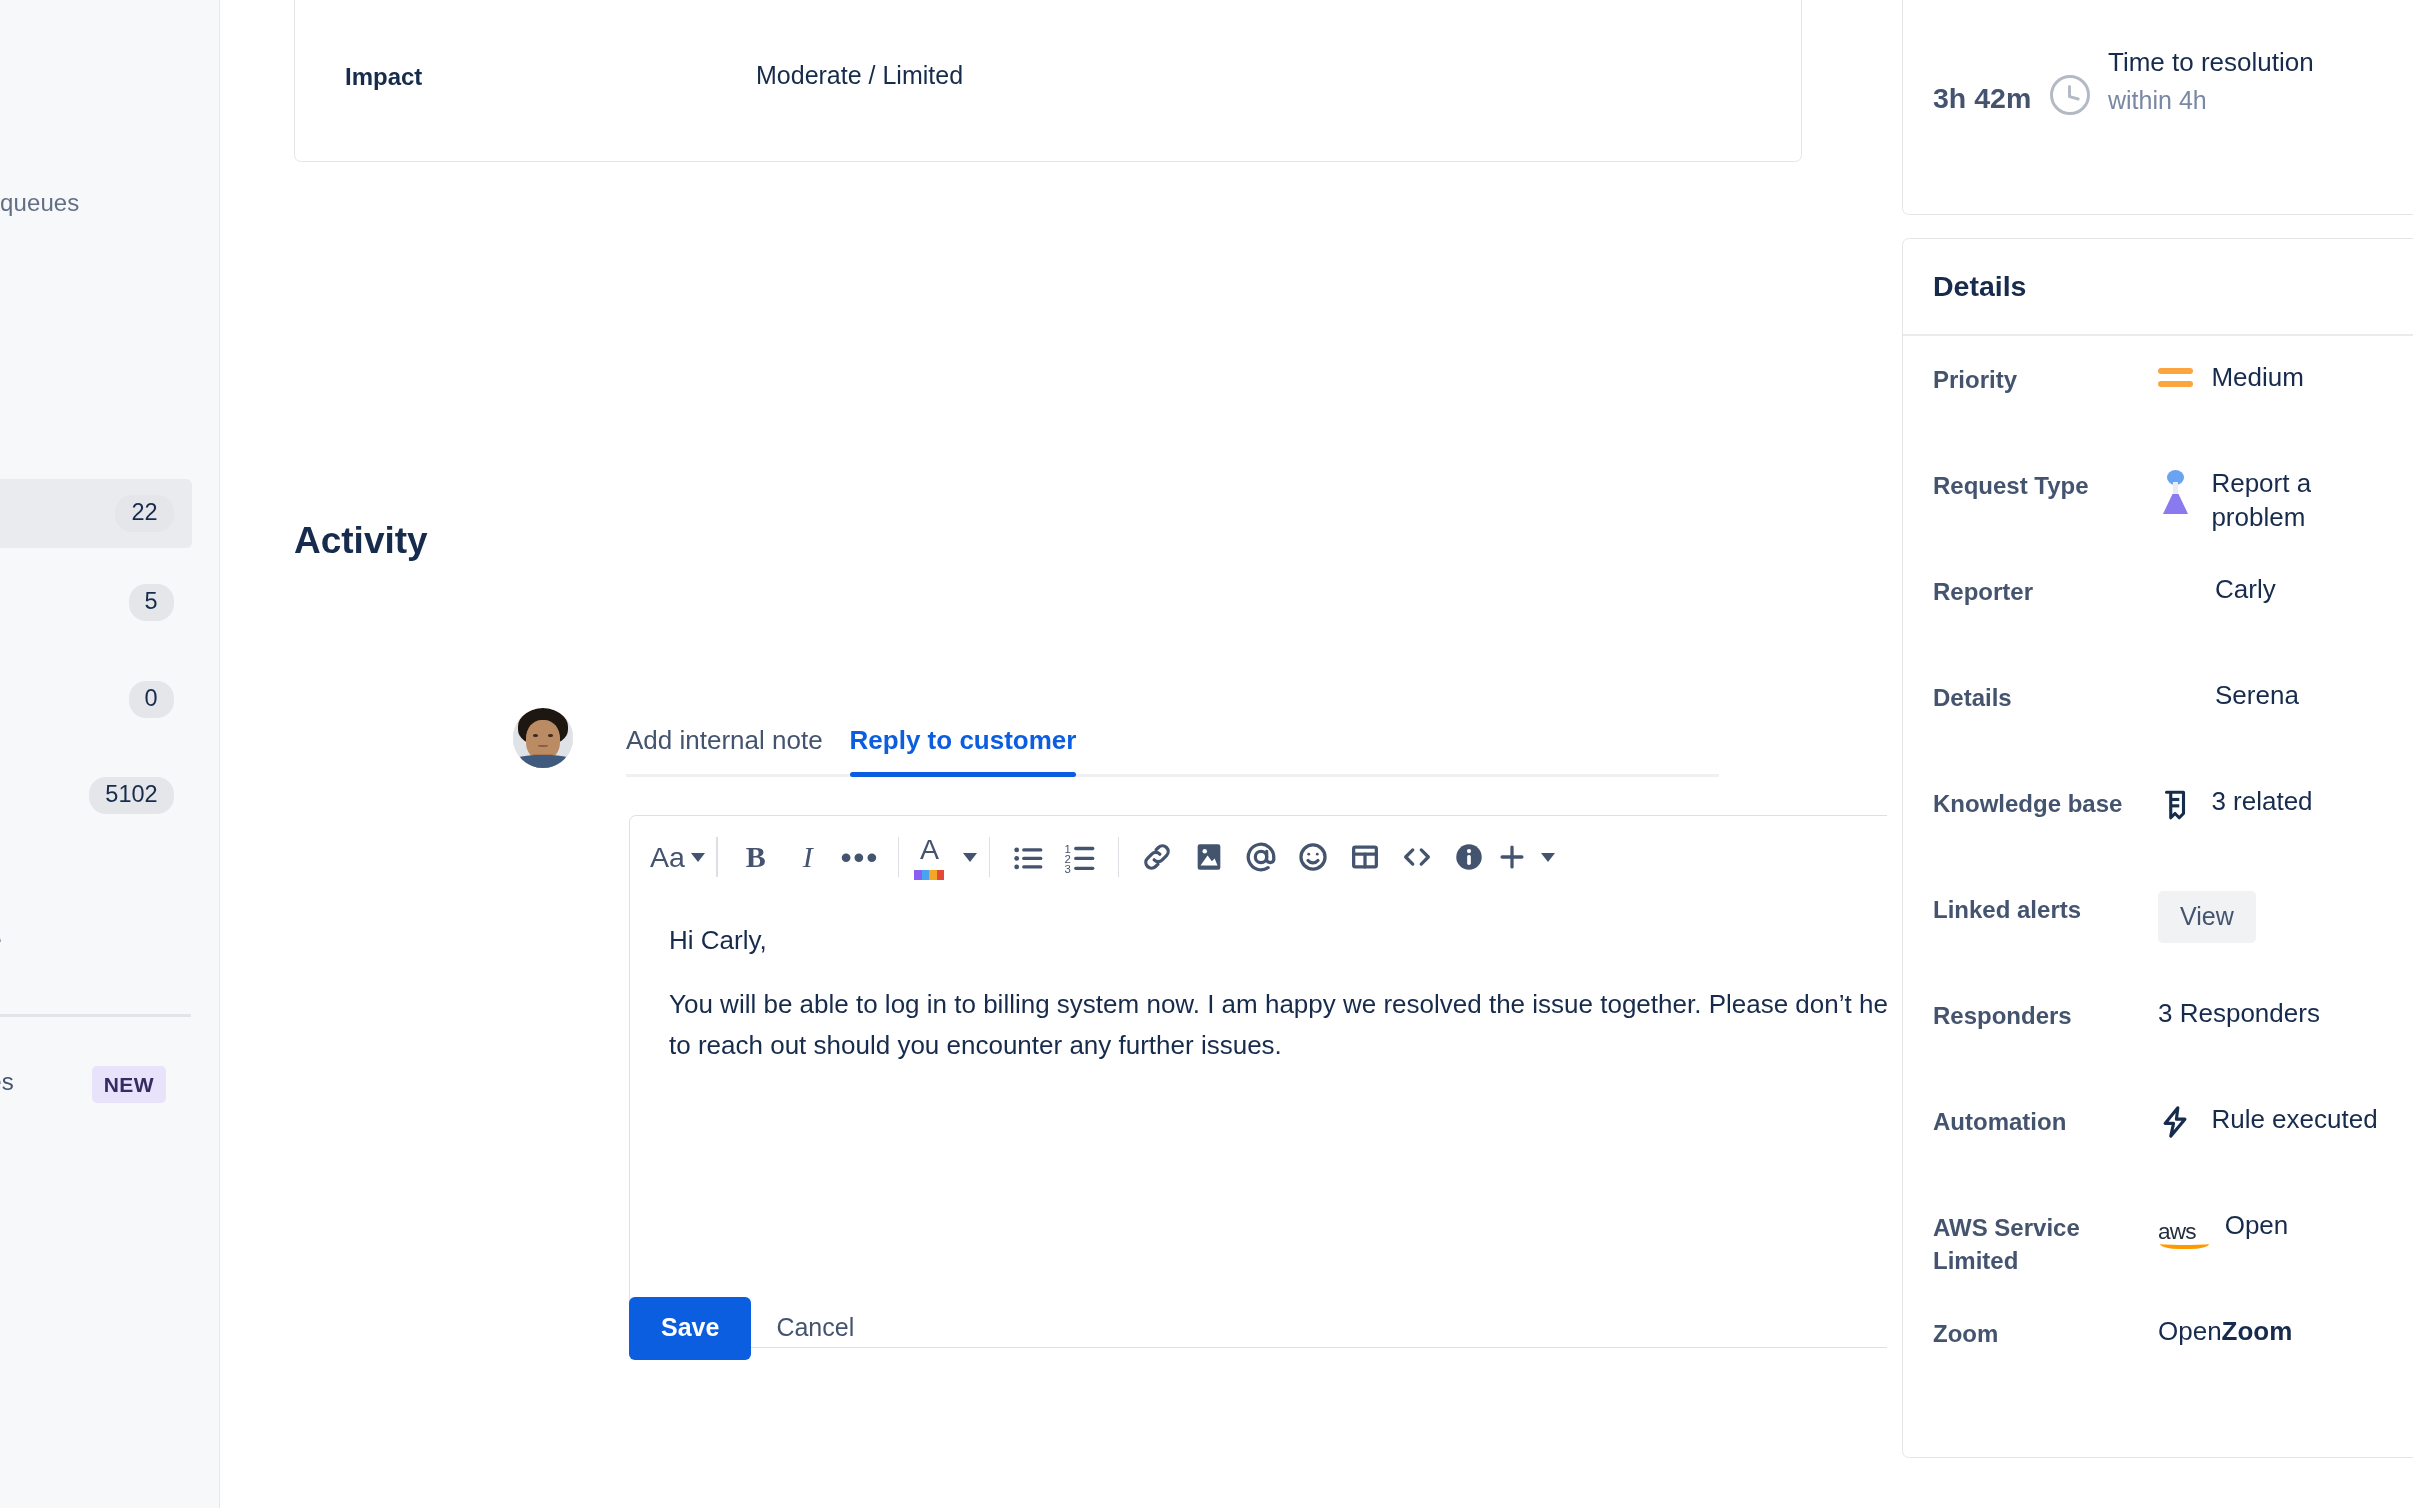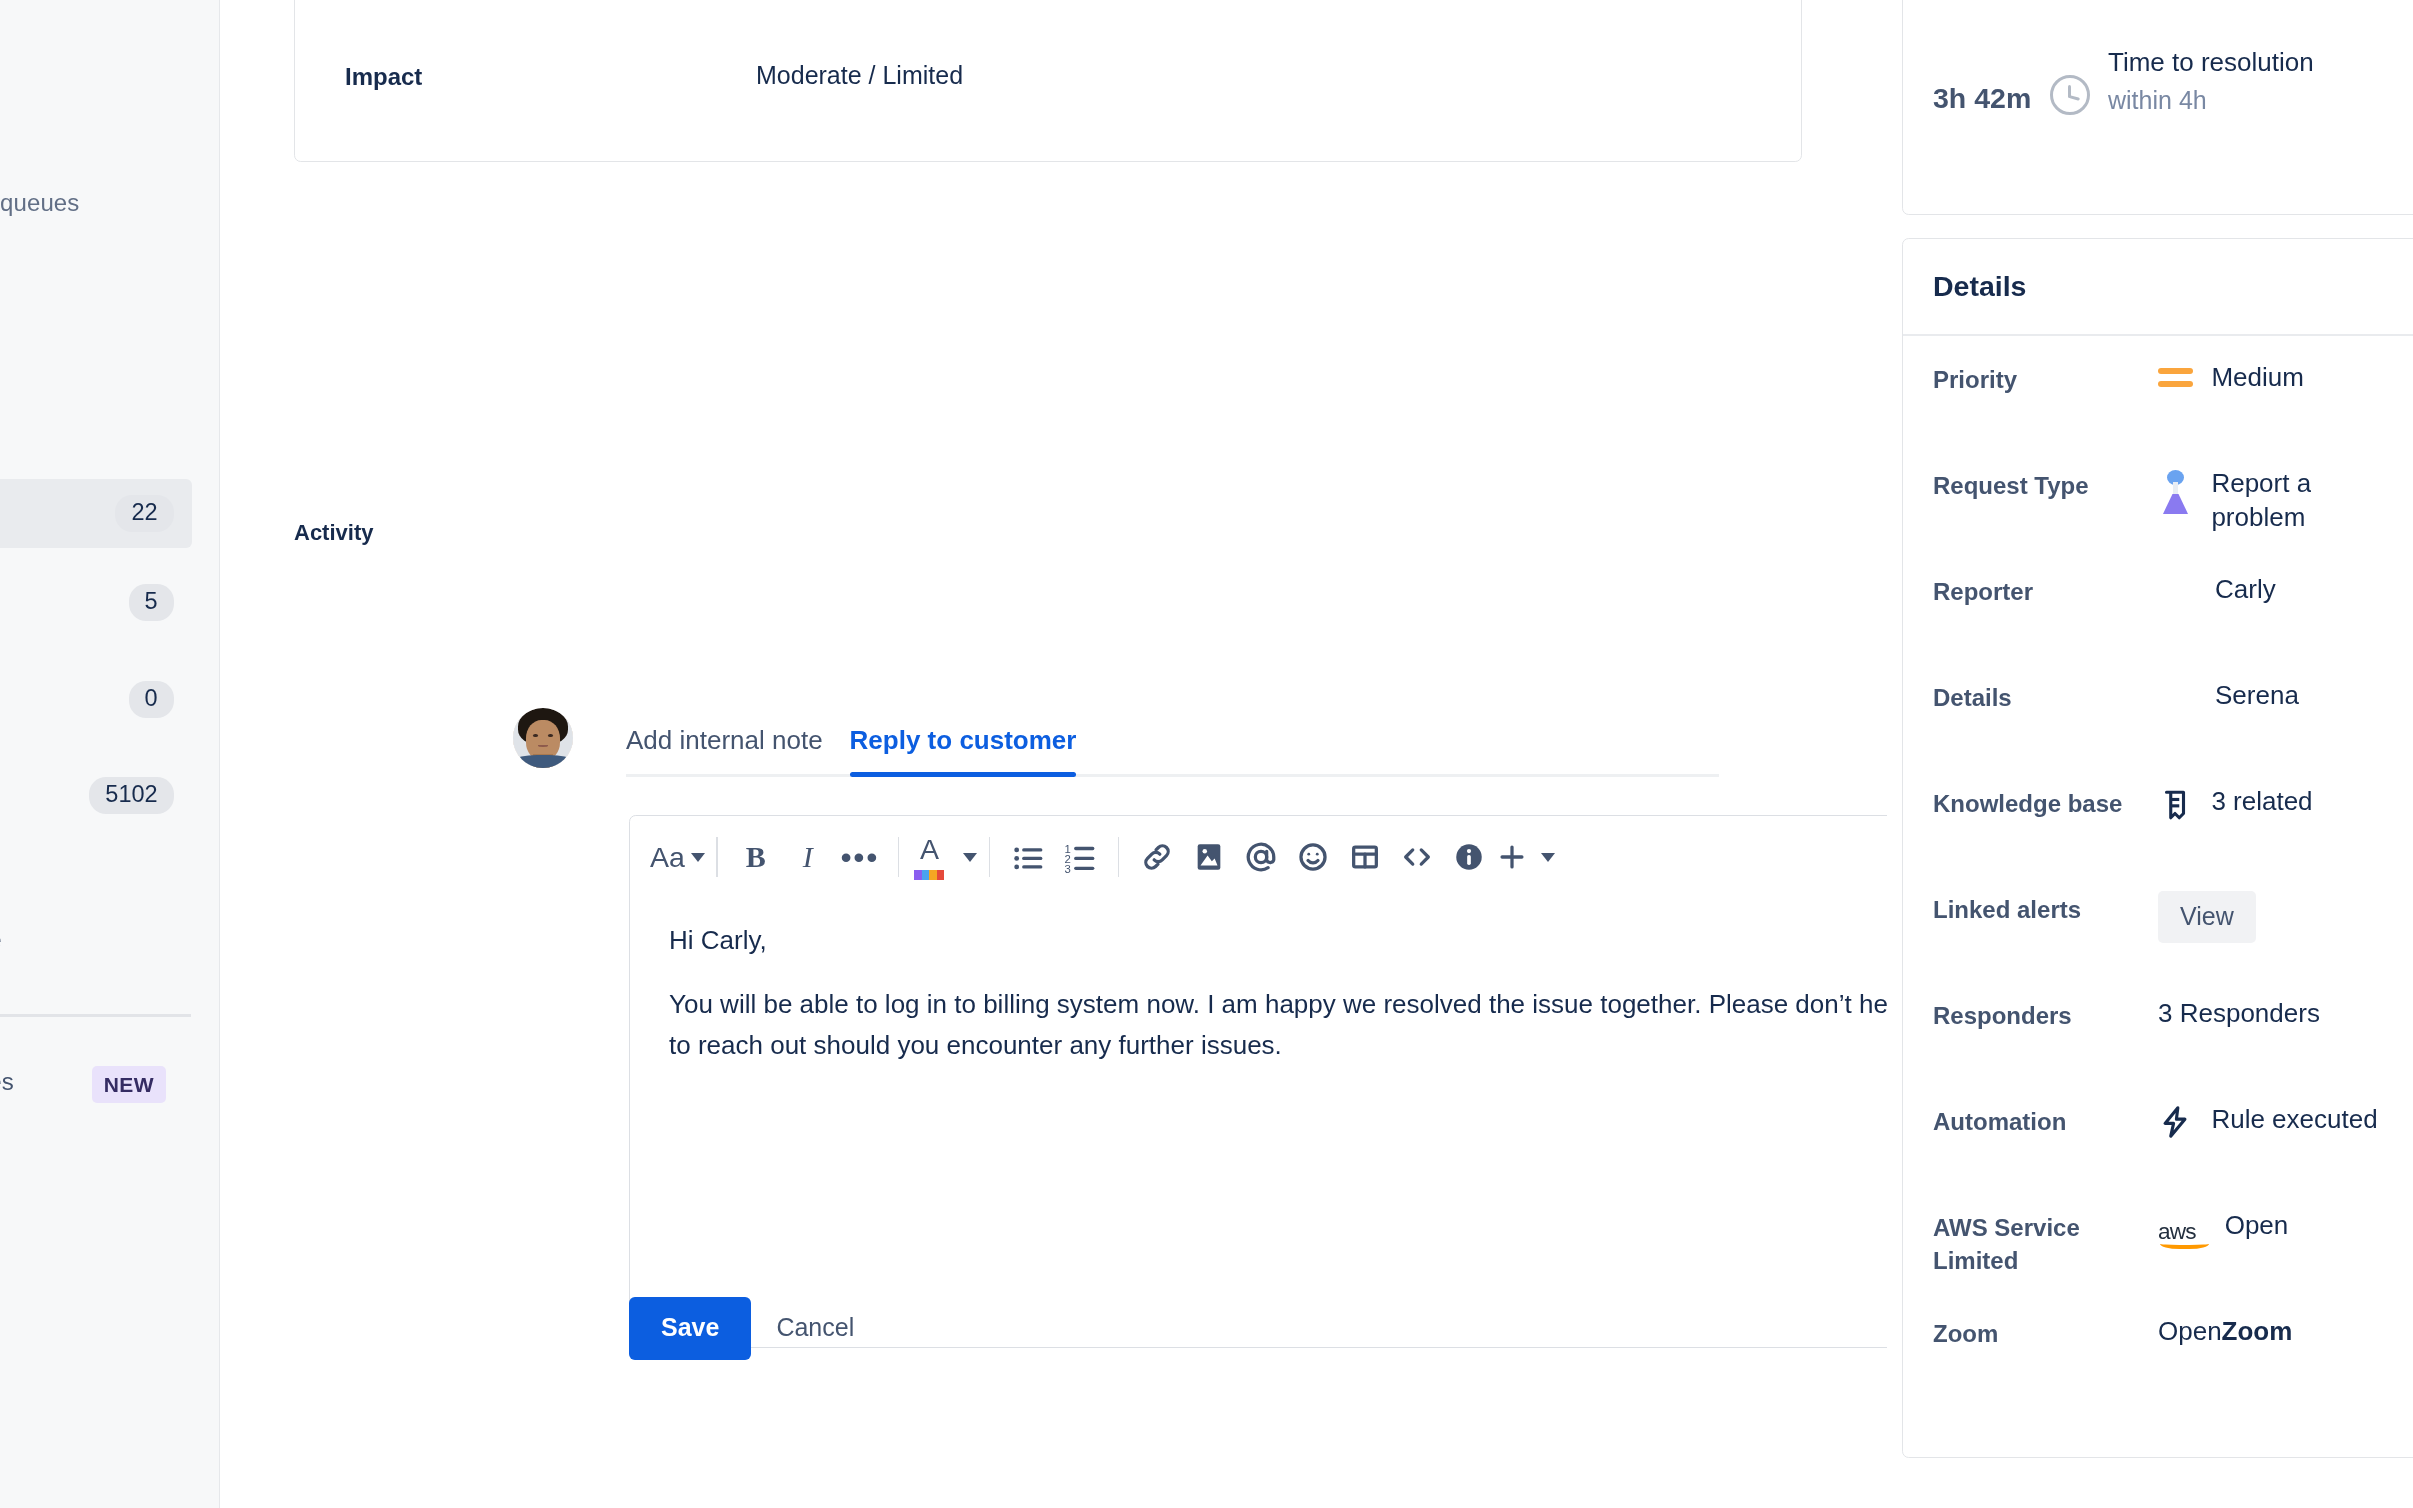--- a/index.html
+++ b/index.html
@@ -155,21 +155,21 @@
     border-right: 4.2px solid #44546f;
     border-bottom: 4.2px solid #44546f;
     transform: rotate(45deg);
   }
 
   
   #activity-title {
     position: absolute;
     left: 293px;  
     top: 520px;
-    font-size: 22px;
+    font-size: 37px;
     font-weight: bold;
     color: #172b4d;
   }
   #show-row {
     position: absolute;
     left: 74px;
     top: 578px;
     width: 1508px;
     height: 62px;
     display: flex;

